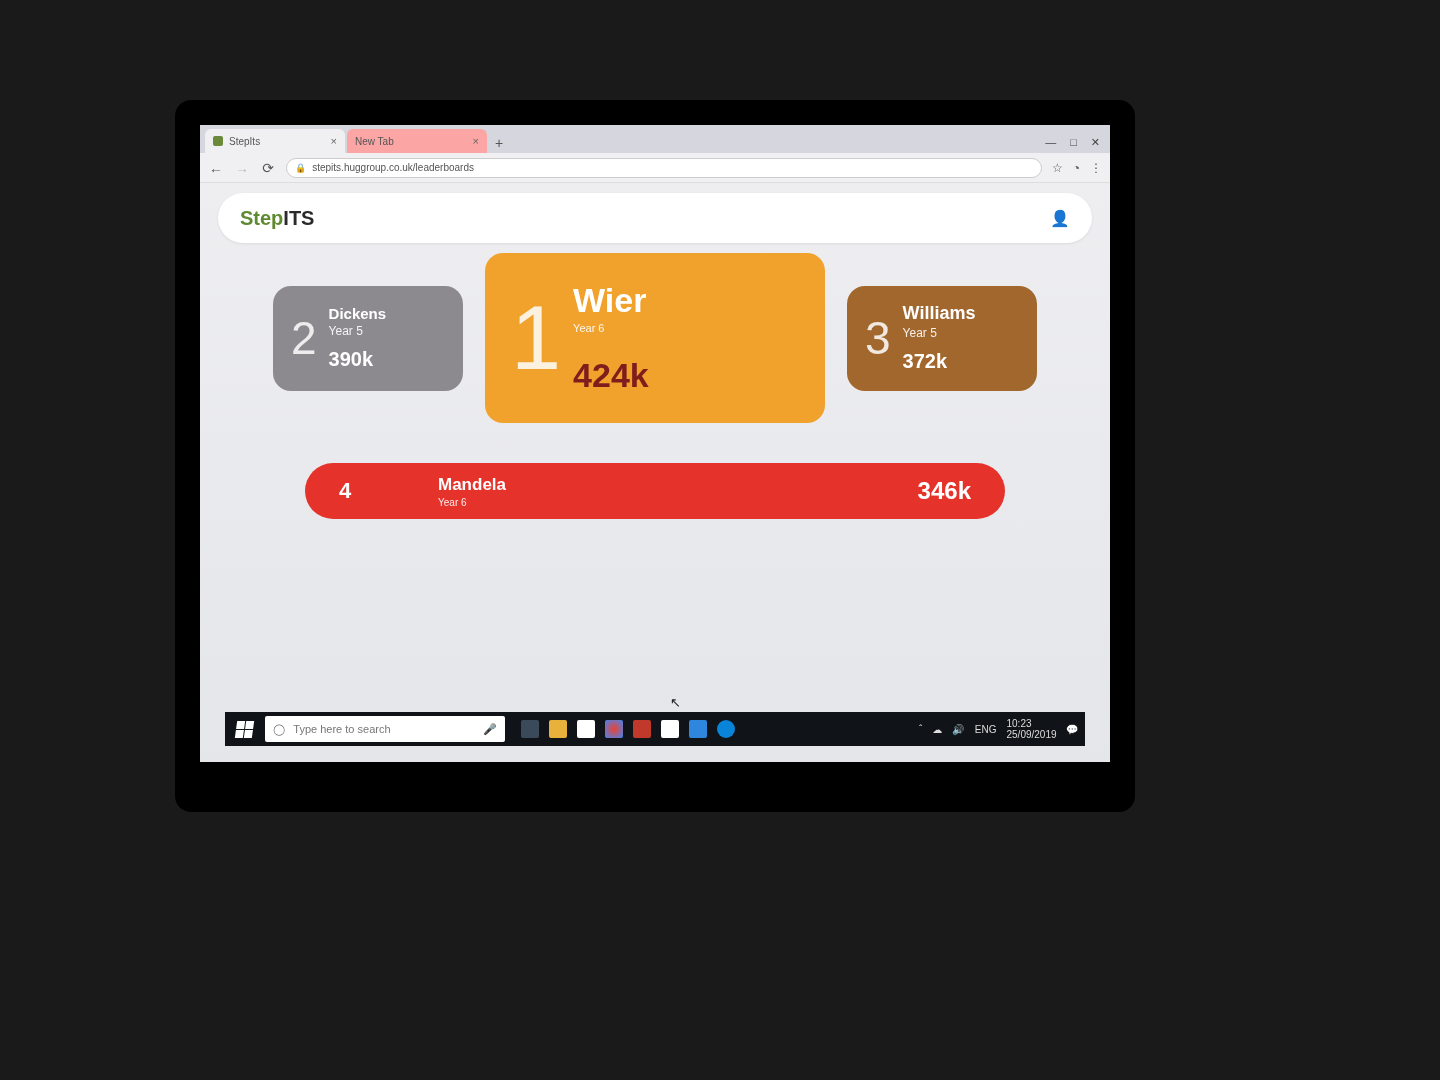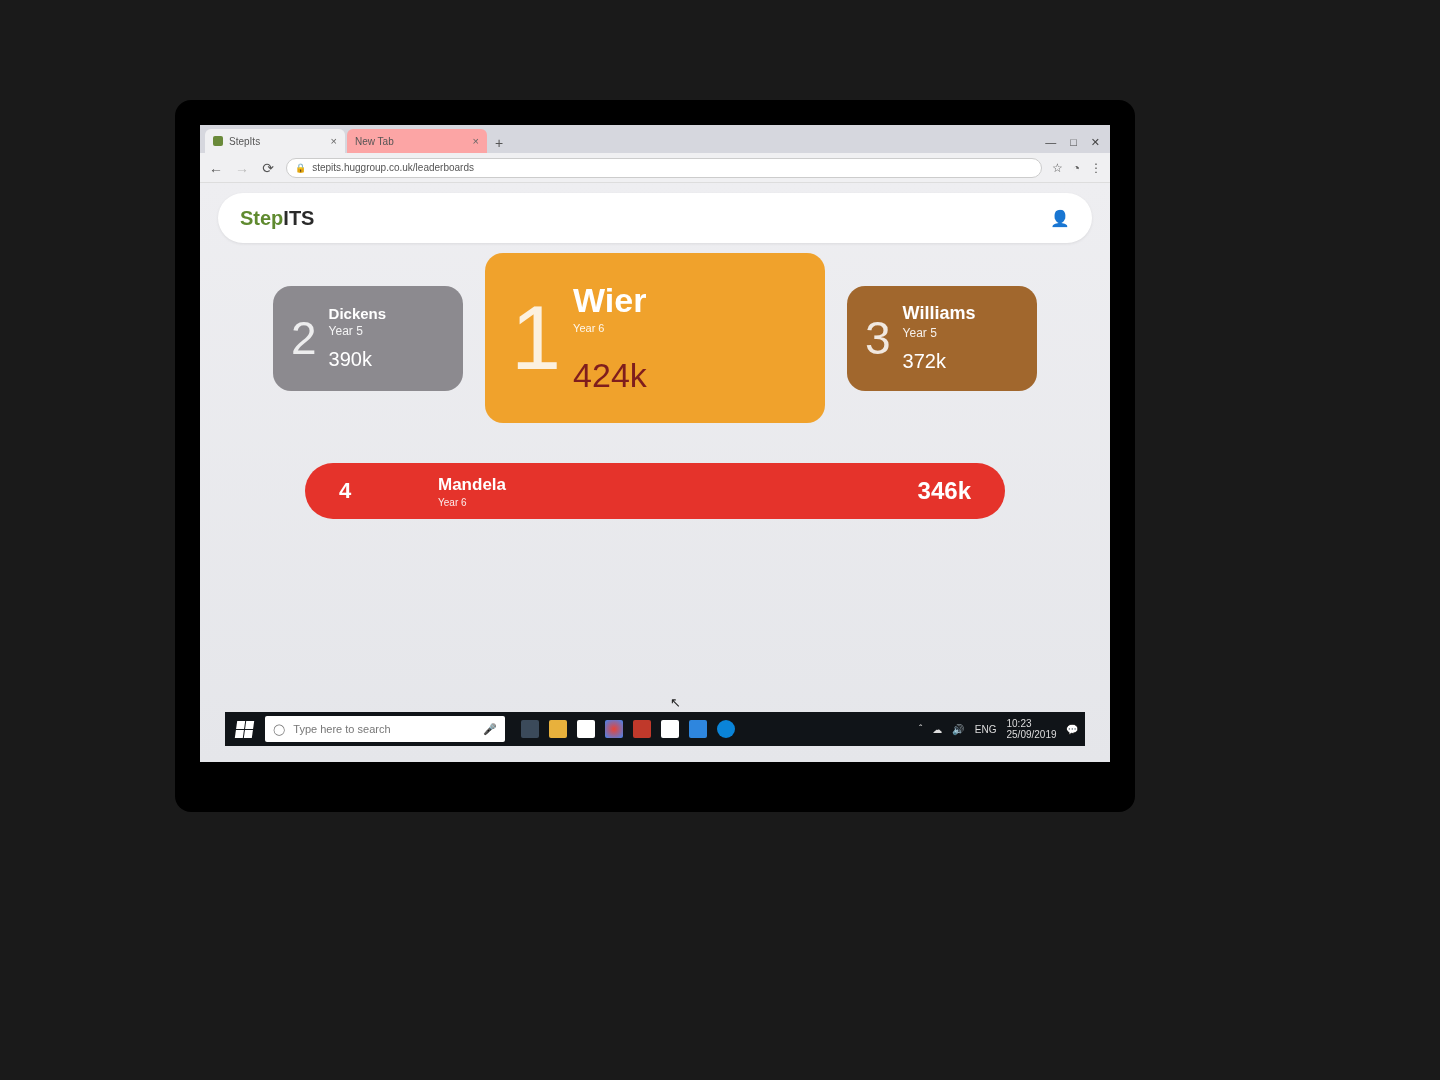--- a/index.html
+++ b/index.html
@@ -140,21 +140,21 @@
     border-radius: 18px;
     display: flex;
     align-items: center;
     color: #fff;
     padding: 14px 18px;
     gap: 12px;
   }
   .card .rank { font-weight: 300; opacity: 0.85; }
   .card .name { font-weight: 600; }
   .card .year { font-size: 12px; opacity: 0.9; margin-top: 2px; }
-  .card .score { font-weight: 400; margin-top: 10px; }
+  .card .score { font-weight: 700; margin-top: 10px; }
   .card-2 { background: #8c8a8f; width: 190px; height: 105px; }
   .card-2 .rank { font-size: 46px; }
   .card-2 .name { font-size: 15px; }
   .card-2 .score { font-size: 20px; }
   .card-1 { background: #f0a22c; width: 340px; height: 170px; padding: 20px 26px; }
   .card-1 .rank { font-size: 90px; line-height: 1; }
   .card-1 .name { font-size: 34px; }
   .card-1 .year { font-size: 11px; }
   .card-1 .score { font-size: 34px; color: #7f1d1d; margin-top: 22px; }
   .card-3 { background: #a1672d; width: 190px; height: 105px; }

